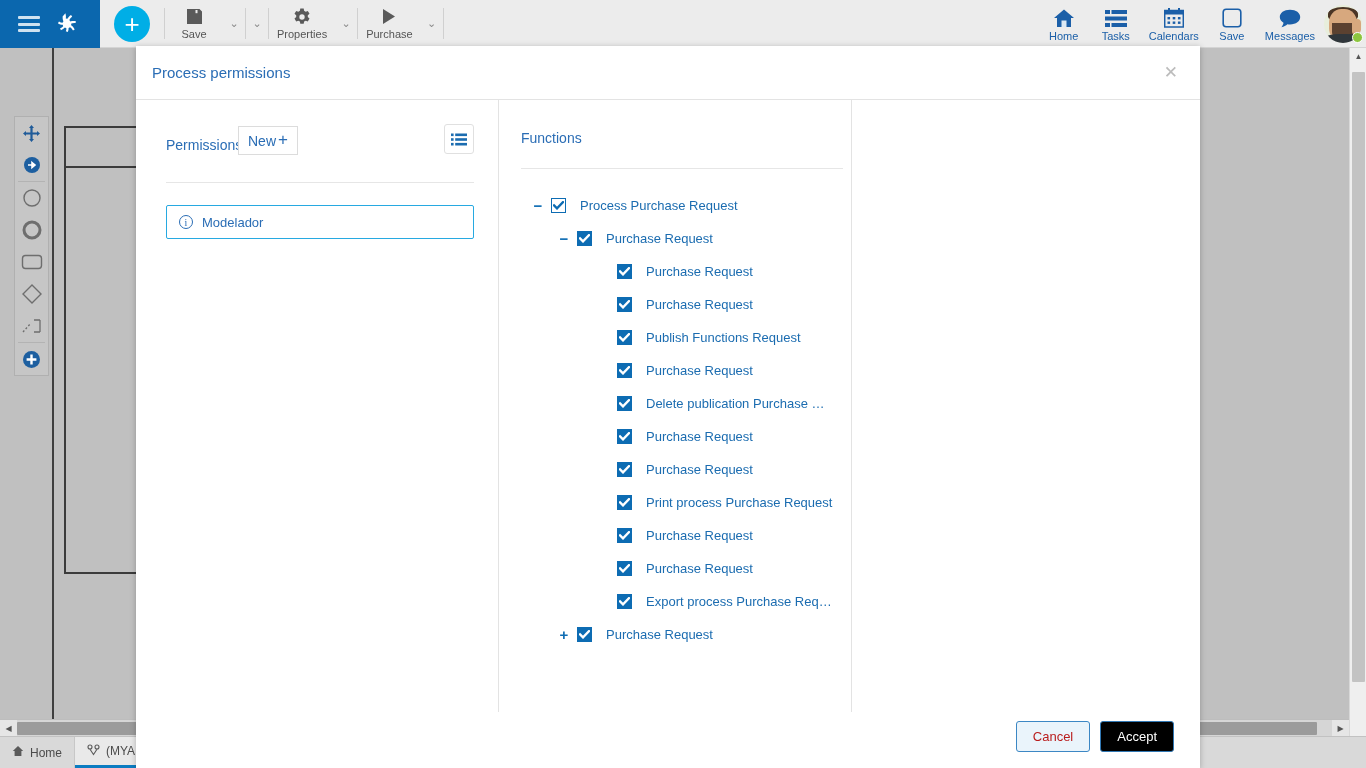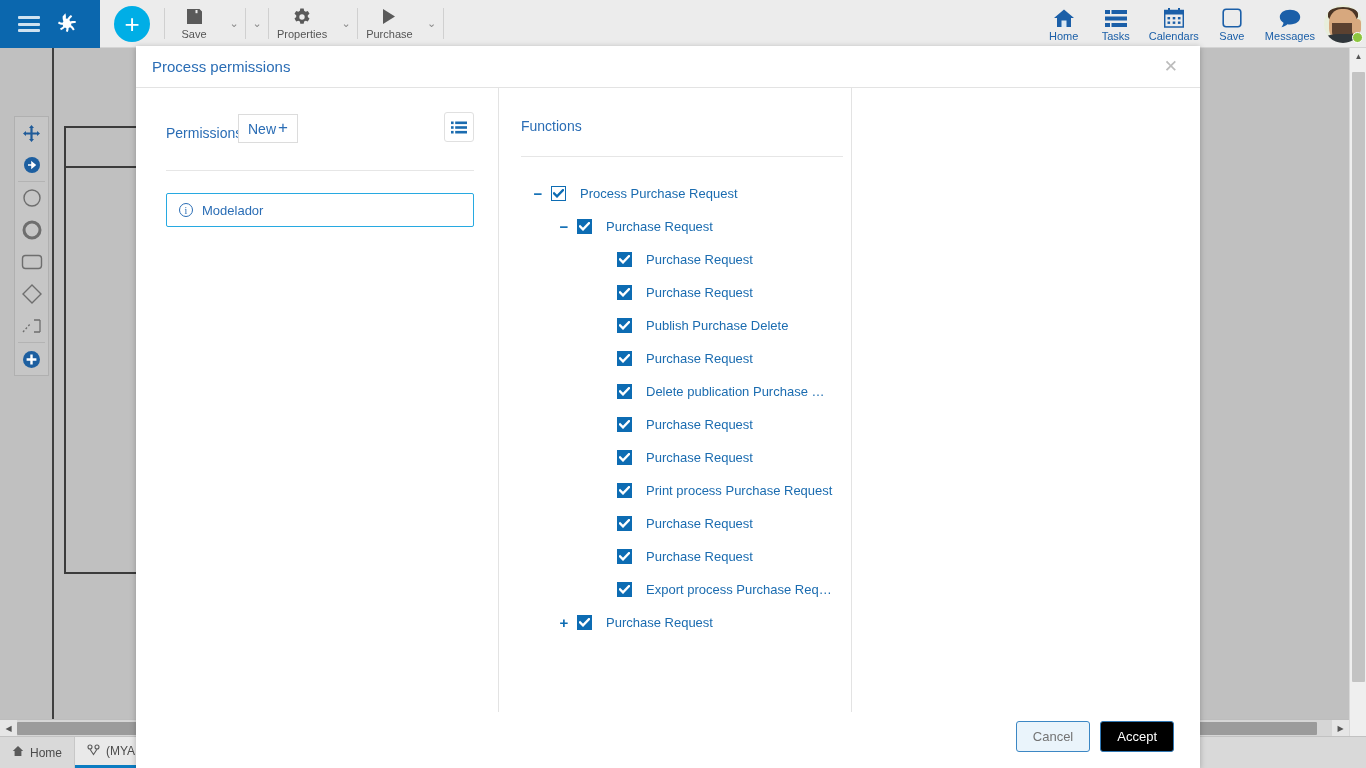--- a/index.html
+++ b/index.html
@@ -112,21 +112,21 @@
     display:flex; align-items:center; gap:6px; padding:0 12px; font-size:12px; color:#4b4b4b;
     border-right:1px solid #c7c7c7; cursor:pointer; background:#d9d9d9;
   }
   .tb-tab.active { background:#e9e9e9; border-bottom:3px solid #0b7cc1; }
   .modal {
     position:absolute; left:136px; top:46px; width:1064px; height:722px;
     background:#fff; box-shadow:0 1px 6px rgba(0,0,0,.25);
     display:flex; flex-direction:column;
   }
   .modal-head {
-    height:42px; display:flex; align-items:center;
+    height:54px; display:flex; align-items:center;
     border-bottom:1px solid #e3e3e3; padding:0 16px;
   }
   .modal-title { font-size:15px; color:#2a6db5; }
   .modal-close {
     margin-left:auto; color:#bcbcbc; font-size:17px; cursor:pointer; line-height:1;
     padding:2px 6px;
   }
   .modal-body { flex:1; display:flex; position:relative; }
 
   .col-perm { width:362px; padding:30px 24px 0 30px; position:relative; }
@@ -180,21 +180,21 @@
   .tlabel { font-size:13px; color:#1b6cb0; margin-left:14px; white-space:nowrap; }
 
   
   .modal-foot {
     height:56px; display:flex; align-items:center; justify-content:flex-end;
     gap:10px; padding:0 26px 8px 0;
   }
   .btn {
     min-width:56px; padding:7px 16px; font-size:13px; border-radius:3px; cursor:pointer;
   }
-  .btn-cancel { background:#eaf4fb; border:1px solid #3c87c4; color:#737373; }
+  .btn-cancel { background:#eaf4fb; border:1px solid #3c87c4; color:#b91c1c; }
   .btn-accept { background:#000000; border:1px solid #3178b4; color:#fff; }
 </style>
 </head>
 <body>
 
 <div id="app">
 
   <div class="workspace">
     <div class="vline"></div>
 
@@ -502,21 +502,21 @@
               </span>
               <span class="tlabel">Purchase Request</span>
             </div>
             <div class="tnode" style="padding-left: 76px;">
               <span class="exp none"></span>
               <span class="cbx">
                 <svg width="11" height="9" viewBox="0 0 11 9">
                   <path d="M1 4.3 L4 7.4 L10 1.1" stroke="#ffffff" stroke-width="2.3" fill="none" stroke-linecap="square"></path>
                 </svg>
               </span>
-              <span class="tlabel">Publish Purchase Delete</span>
+              <span class="tlabel">Publish Functions Request</span>
             </div>
             <div class="tnode" style="padding-left: 76px;">
               <span class="exp none"></span>
               <span class="cbx">
                 <svg width="11" height="9" viewBox="0 0 11 9">
                   <path d="M1 4.3 L4 7.4 L10 1.1" stroke="#ffffff" stroke-width="2.3" fill="none" stroke-linecap="square"></path>
                 </svg>
               </span>
               <span class="tlabel">Purchase Request</span>
             </div>

